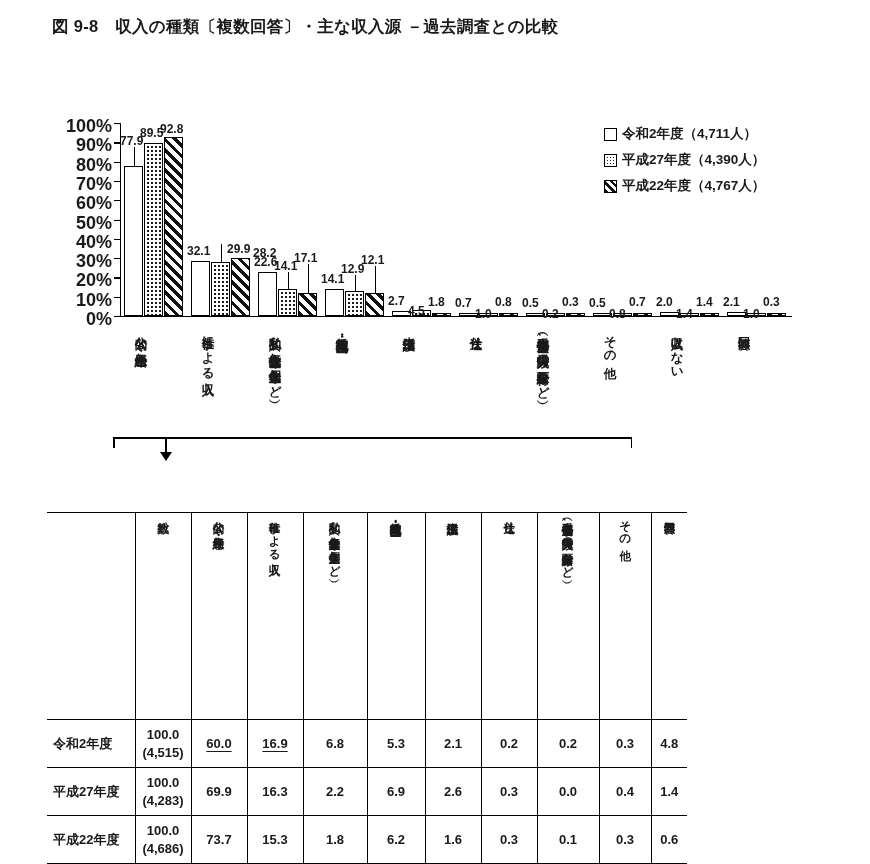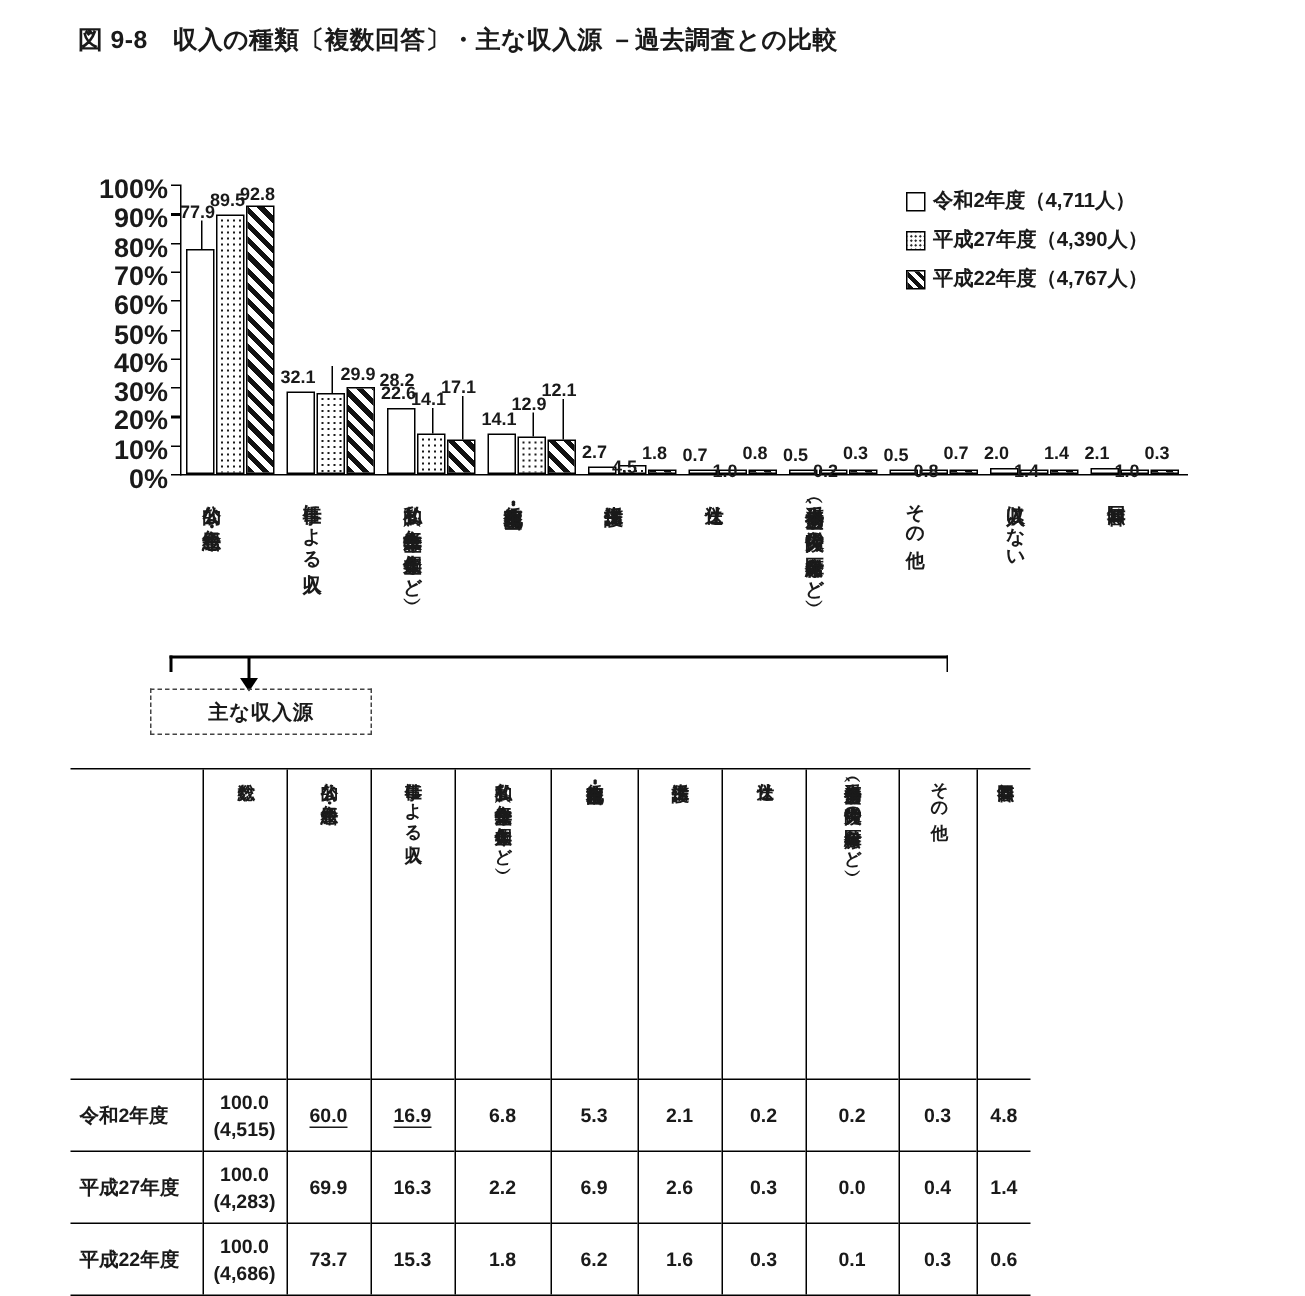--- a/index.html
+++ b/index.html
@@ -271,23 +271,20 @@
       </div>
   </div>
 
   <div id="bracket">
     <div class="hbar"></div>
     <div class="lcap"></div>
     <div class="rcap"></div>
   </div>
   <div id="arrow-stem"></div>
   <div id="arrow-head"></div>
-  <div id="callout-box">
-    <span>主な収入源</span>
-  </div>
 
   <div id="table-wrap">
     <table class="data">
       <colgroup>
         <col style="width:88px">
           <col style="width:56px">
           <col style="width:56px">
           <col style="width:56px">
         <col style="width:64px">
           <col style="width:58px">

